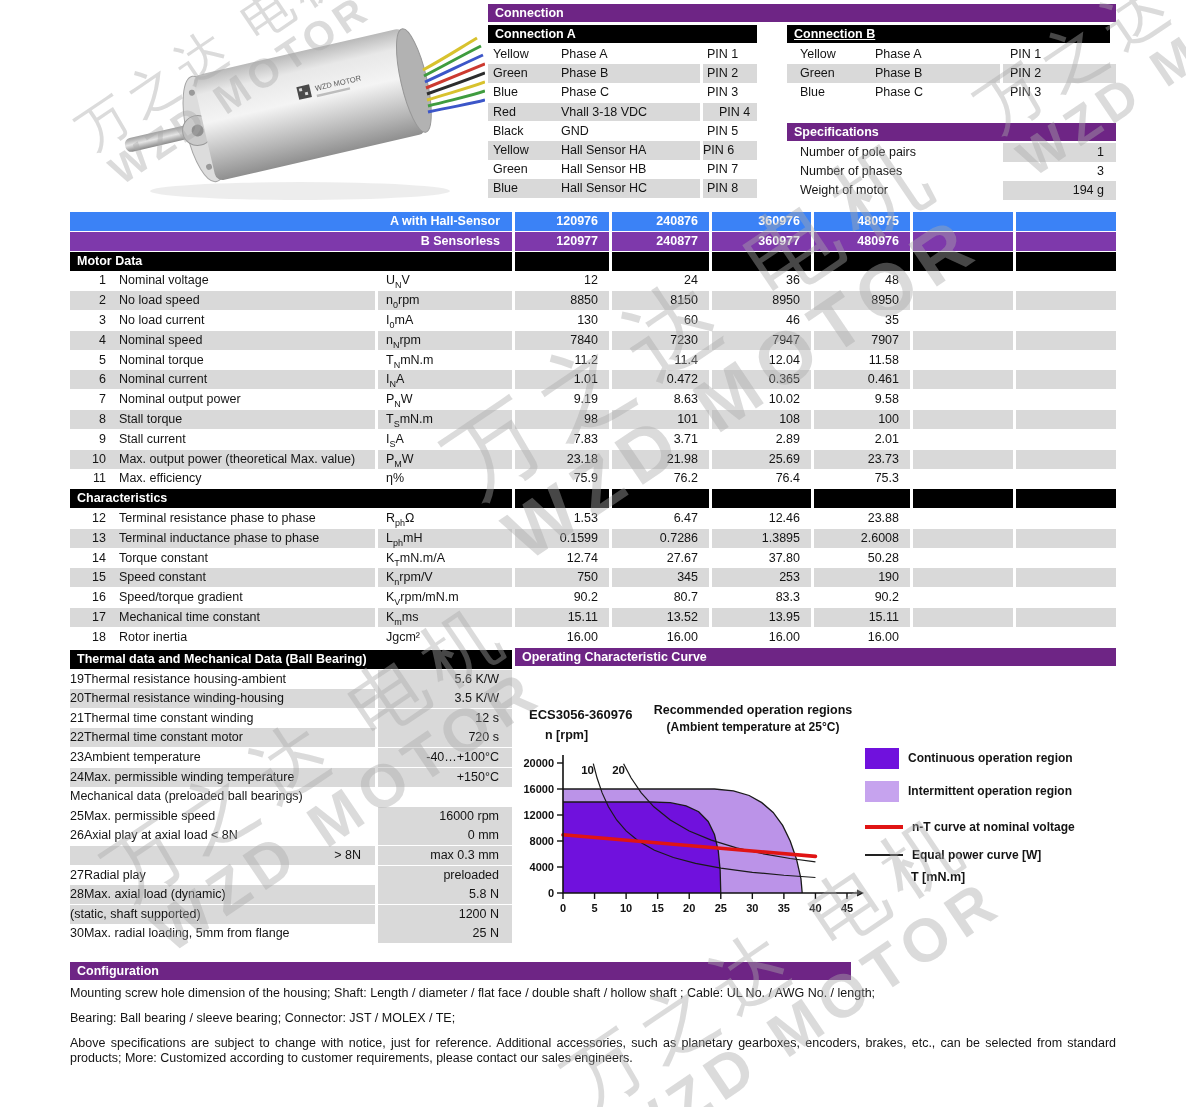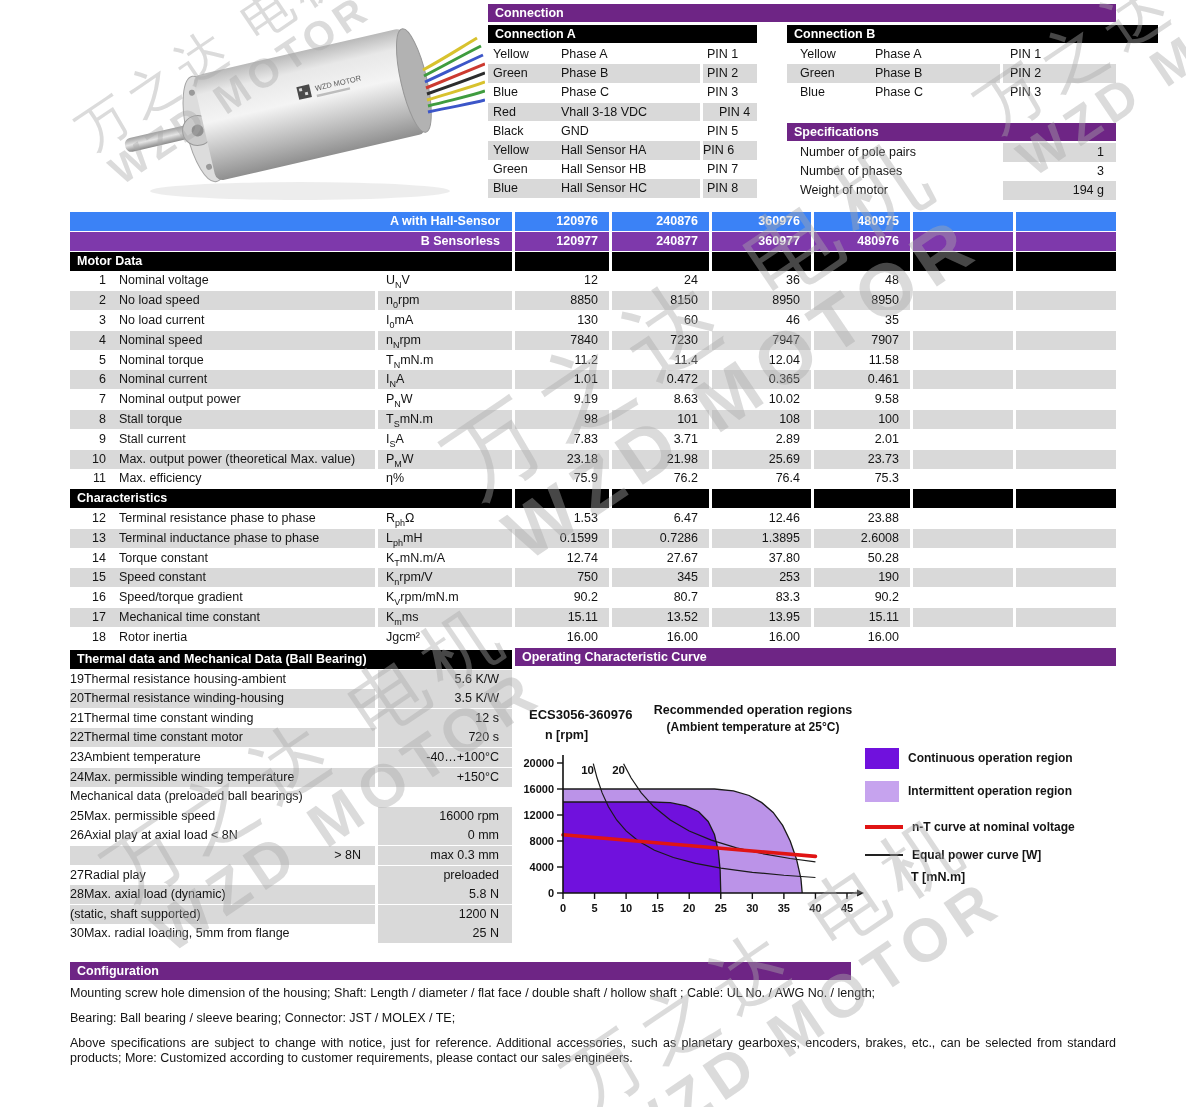--- a/index.html
+++ b/index.html
@@ -15,21 +15,21 @@
   .wm .wm-cn{font-size:92px;letter-spacing:14px;}
   .wm .wm-en{font-size:74px;letter-spacing:10px;font-weight:bold;}
   
   .pbar{background:#6e2585;color:#fff;font-weight:bold;line-height:18px;height:18px;padding-left:7px;}
   .kbar{background:#000;color:#fff;font-weight:bold;}
   
   #connection-block{position:absolute;left:488px;top:4px;width:628px;}
   #connection-title-bar{width:621px;}
   .conn-head{position:absolute;top:21px;height:18px;line-height:18px;padding-left:7px;box-sizing:border-box;}
   #conn-a-head{left:0;width:269px;}
-  #conn-b-head{left:299px;width:371px;}
+  #conn-b-head{left:299px;width:323px;text-decoration:underline;}
   #conn-a-rows{position:absolute;left:0;top:41px;}
   #conn-b-rows{position:absolute;left:299px;top:41px;}
   .c-row{display:grid;column-gap:3px;height:18.6px;line-height:18.6px;margin-bottom:.6px;}
   .c-row-a{grid-template-columns:212px 54px;}
   .c-row-b{grid-template-columns:213px 113px;}
   .c-row.sh > div{background:#d9d9d9;}
   .c-color{display:inline-block;width:68px;padding-left:5px;}
   .c-row-b .c-color{width:75px;padding-left:13px;}
   
   #spec-block{position:absolute;left:787px;top:123px;width:329px;}

